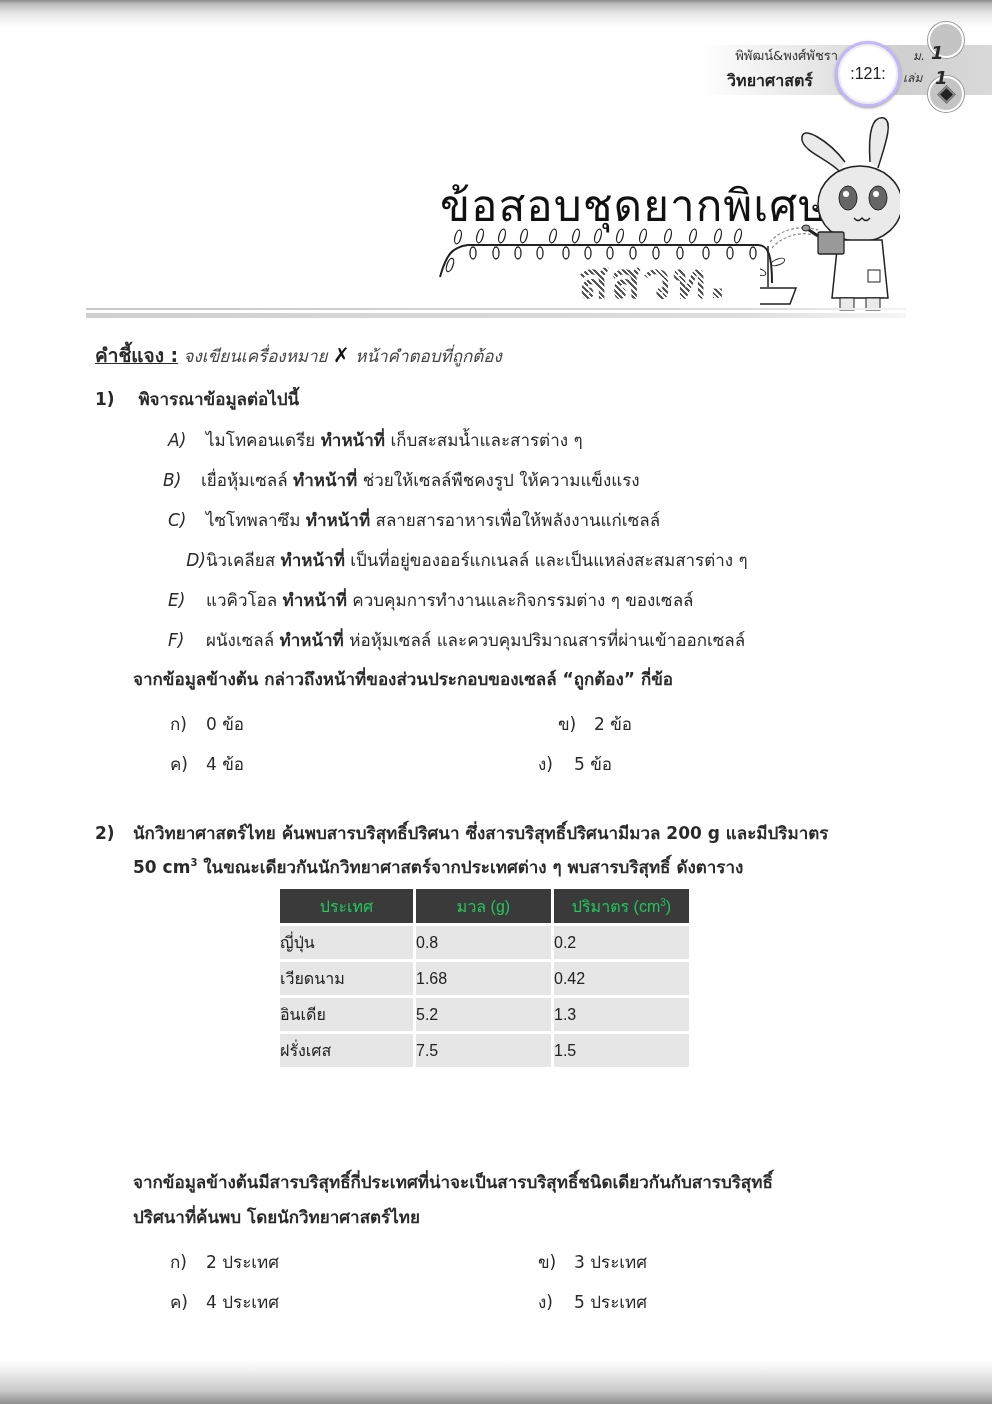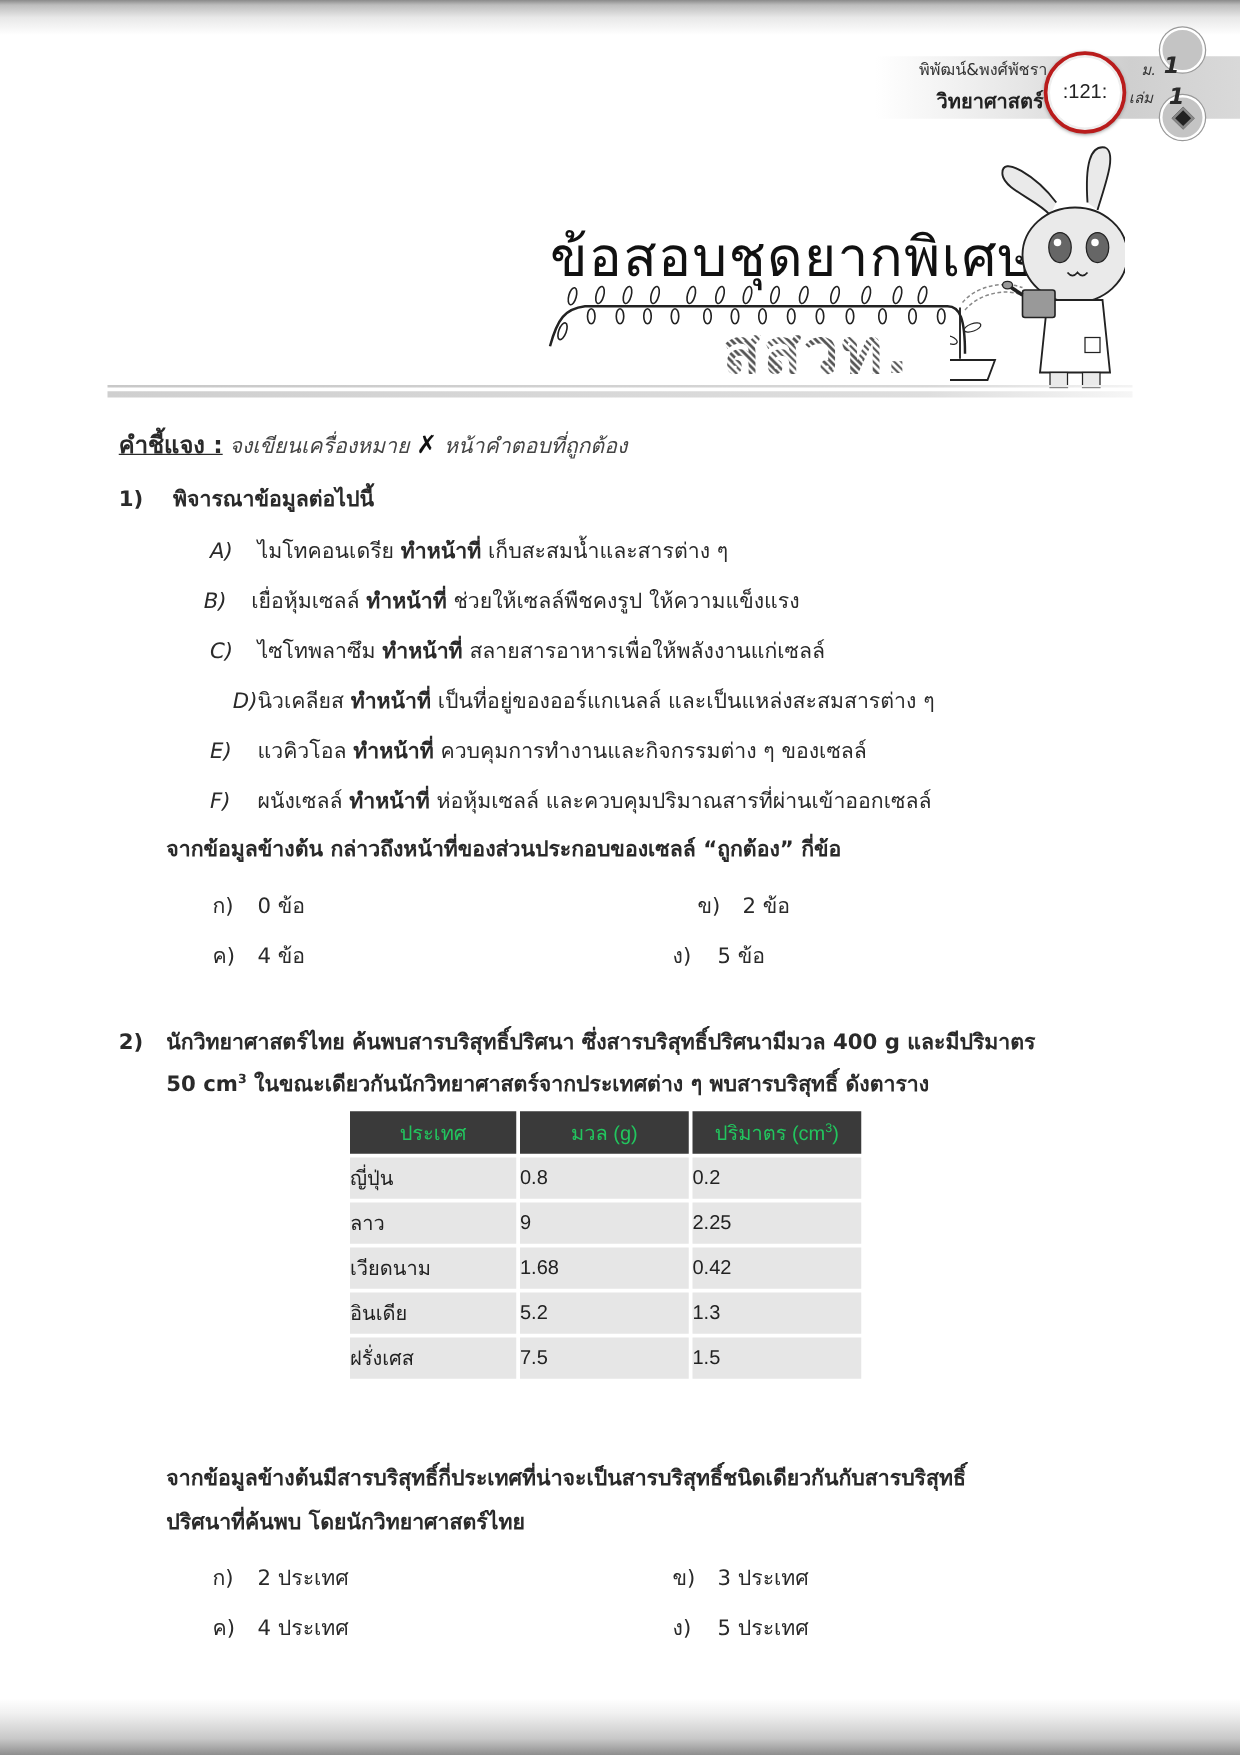--- a/index.html
+++ b/index.html
@@ -20,26 +20,26 @@
   
   .hdr-bar {
     position: absolute; left: 700px; top: 45px; width: 292px; height: 50px;
     background: linear-gradient(to right, #ffffff 0%, #e6e6e6 40%, #cfcfcf 70%, #d9d9d9 100%);
   }
   .hdr-author {
     position: absolute; left: 708px; top: 45px; width: 130px; text-align: right;
     font-size: 13px; color: #333;
   }
   .hdr-subject {
-    position: absolute; left: 705px; top: 68px; width: 130px; text-align: right;
+    position: absolute; left: 705px; top: 68px; width: 130px; text-align: center;
     font-size: 16px; font-weight: bold; color: #222;
   }
   .page-circle {
     position: absolute; left: 835px; top: 41px; width: 60px; height: 60px; border-radius: 50%;
-    background: #fff; border: 3px solid #b91c1c; box-shadow: 0 0 0 2px #eee inset, 0 1px 3px #999;
+    background: #fff; border: 3px solid #c4b5fd; box-shadow: 0 0 0 2px #eee inset, 0 1px 3px #999;
     display: flex; align-items: center; justify-content: center;
     font-size: 16px; color: #222; font-family: "Liberation Sans", sans-serif;
   }
   .grade-label { position: absolute; left: 913px; top: 46px; font-size: 12px; font-style: italic; color: #333; }
   .vol-label { position: absolute; left: 903px; top: 68px; font-size: 12px; font-style: italic; color: #333; }
   .grade-val { position: absolute; left: 931px; top: 42px; font-size: 18px; font-style: italic; font-weight: bold; }
   .vol-val { position: absolute; left: 935px; top: 67px; font-size: 18px; font-style: italic; font-weight: bold; }
   .deco-circle-1 {
     position: absolute; left: 928px; top: 22px; width: 32px; height: 32px; border-radius: 50%;
     background: #c4c4c4; border: 2px solid #fff; box-shadow: 0 0 0 1px #999;
@@ -237,46 +237,41 @@
   <div class="text" style="left:170px; top:750px;">
     <span class="choice-letter">ค)</span><span>4 ข้อ</span>
   </div>
   <div class="text" style="left:538px; top:750px;">
     <span class="choice-letter">ง)</span><span>5 ข้อ</span>
   </div>
 </div>
 
 <div>
   <div class="text q-text" style="left:95px; top:819px;">
-    <span class="q-num" style="display:inline-block;width:38px;">2)</span><span>นักวิทยาศาสตร์ไทย ค้นพบสารบริสุทธิ์ปริศนา ซึ่งสารบริสุทธิ์ปริศนามีมวล 400 g และมีปริมาตร</span>
+    <span class="q-num" style="display:inline-block;width:38px;">2)</span><span>นักวิทยาศาสตร์ไทย ค้นพบสารบริสุทธิ์ปริศนา ซึ่งสารบริสุทธิ์ปริศนามีมวล 200 g และมีปริมาตร</span>
   </div>
   <div class="text q-text" style="left:133px; top:853px;">
     <span>50 cm</span><sup>3</sup><span> ในขณะเดียวกันนักวิทยาศาสตร์จากประเทศต่าง ๆ พบสารบริสุทธิ์ ดังตาราง</span>
   </div>
 
   <table class="data-table">
     <thead>
       <tr>
         <th class="c1">ประเทศ</th>
         <th class="c2">มวล (g)</th>
         <th class="c3"><span>ปริมาตร (cm</span><sup>3</sup><span>)</span></th>
       </tr>
     </thead>
     <tbody>
       <tr>
         <td>ญี่ปุ่น</td>
         <td>0.8</td>
         <td>0.2</td>
       </tr>
       <tr>
-        <td>ลาว</td>
-        <td>9</td>
-        <td>2.25</td>
-      </tr>
-      <tr>
         <td>เวียดนาม</td>
         <td>1.68</td>
         <td>0.42</td>
       </tr>
       <tr>
         <td>อินเดีย</td>
         <td>5.2</td>
         <td>1.3</td>
       </tr>
       <tr>

